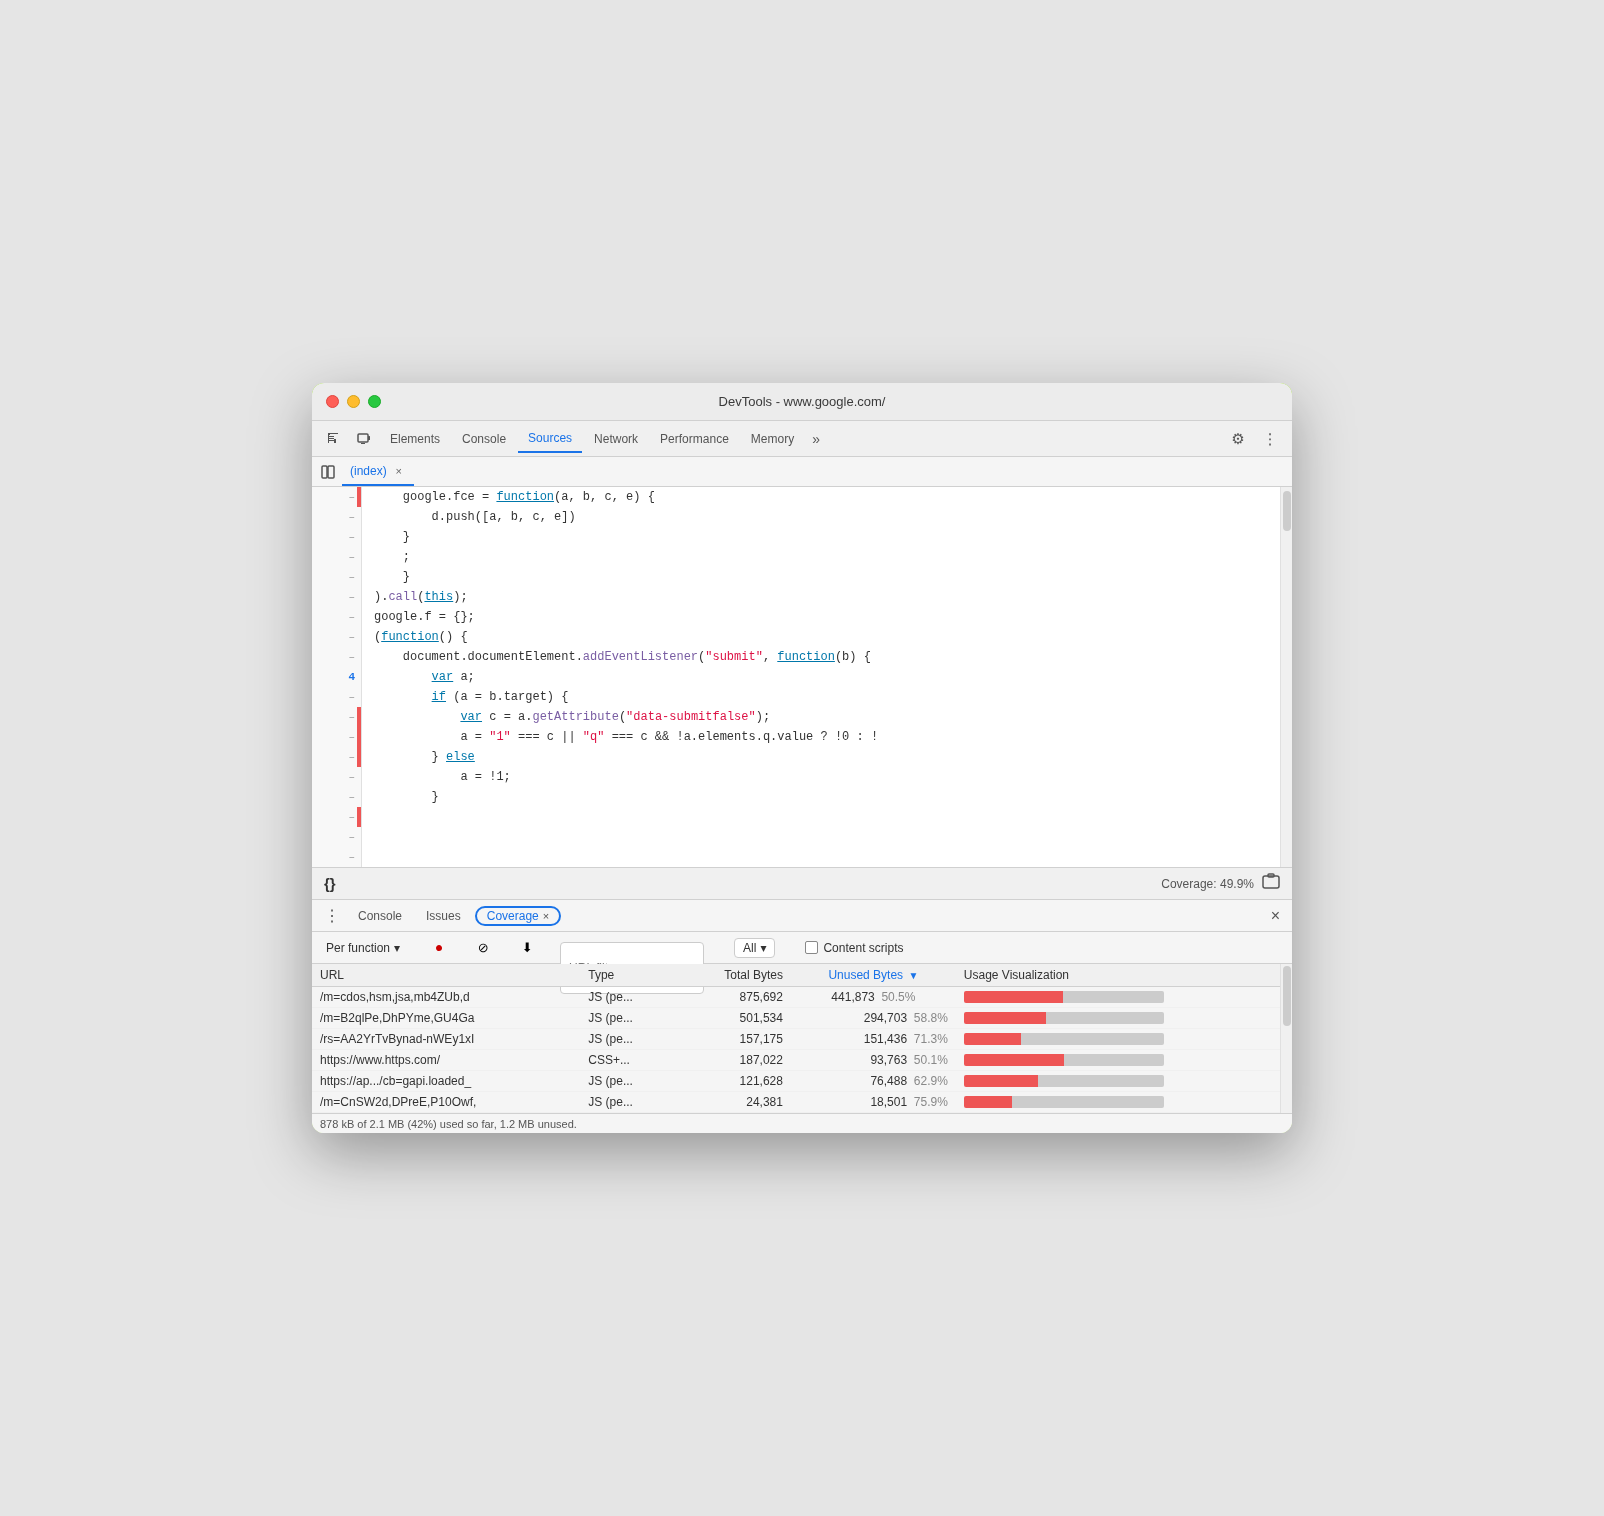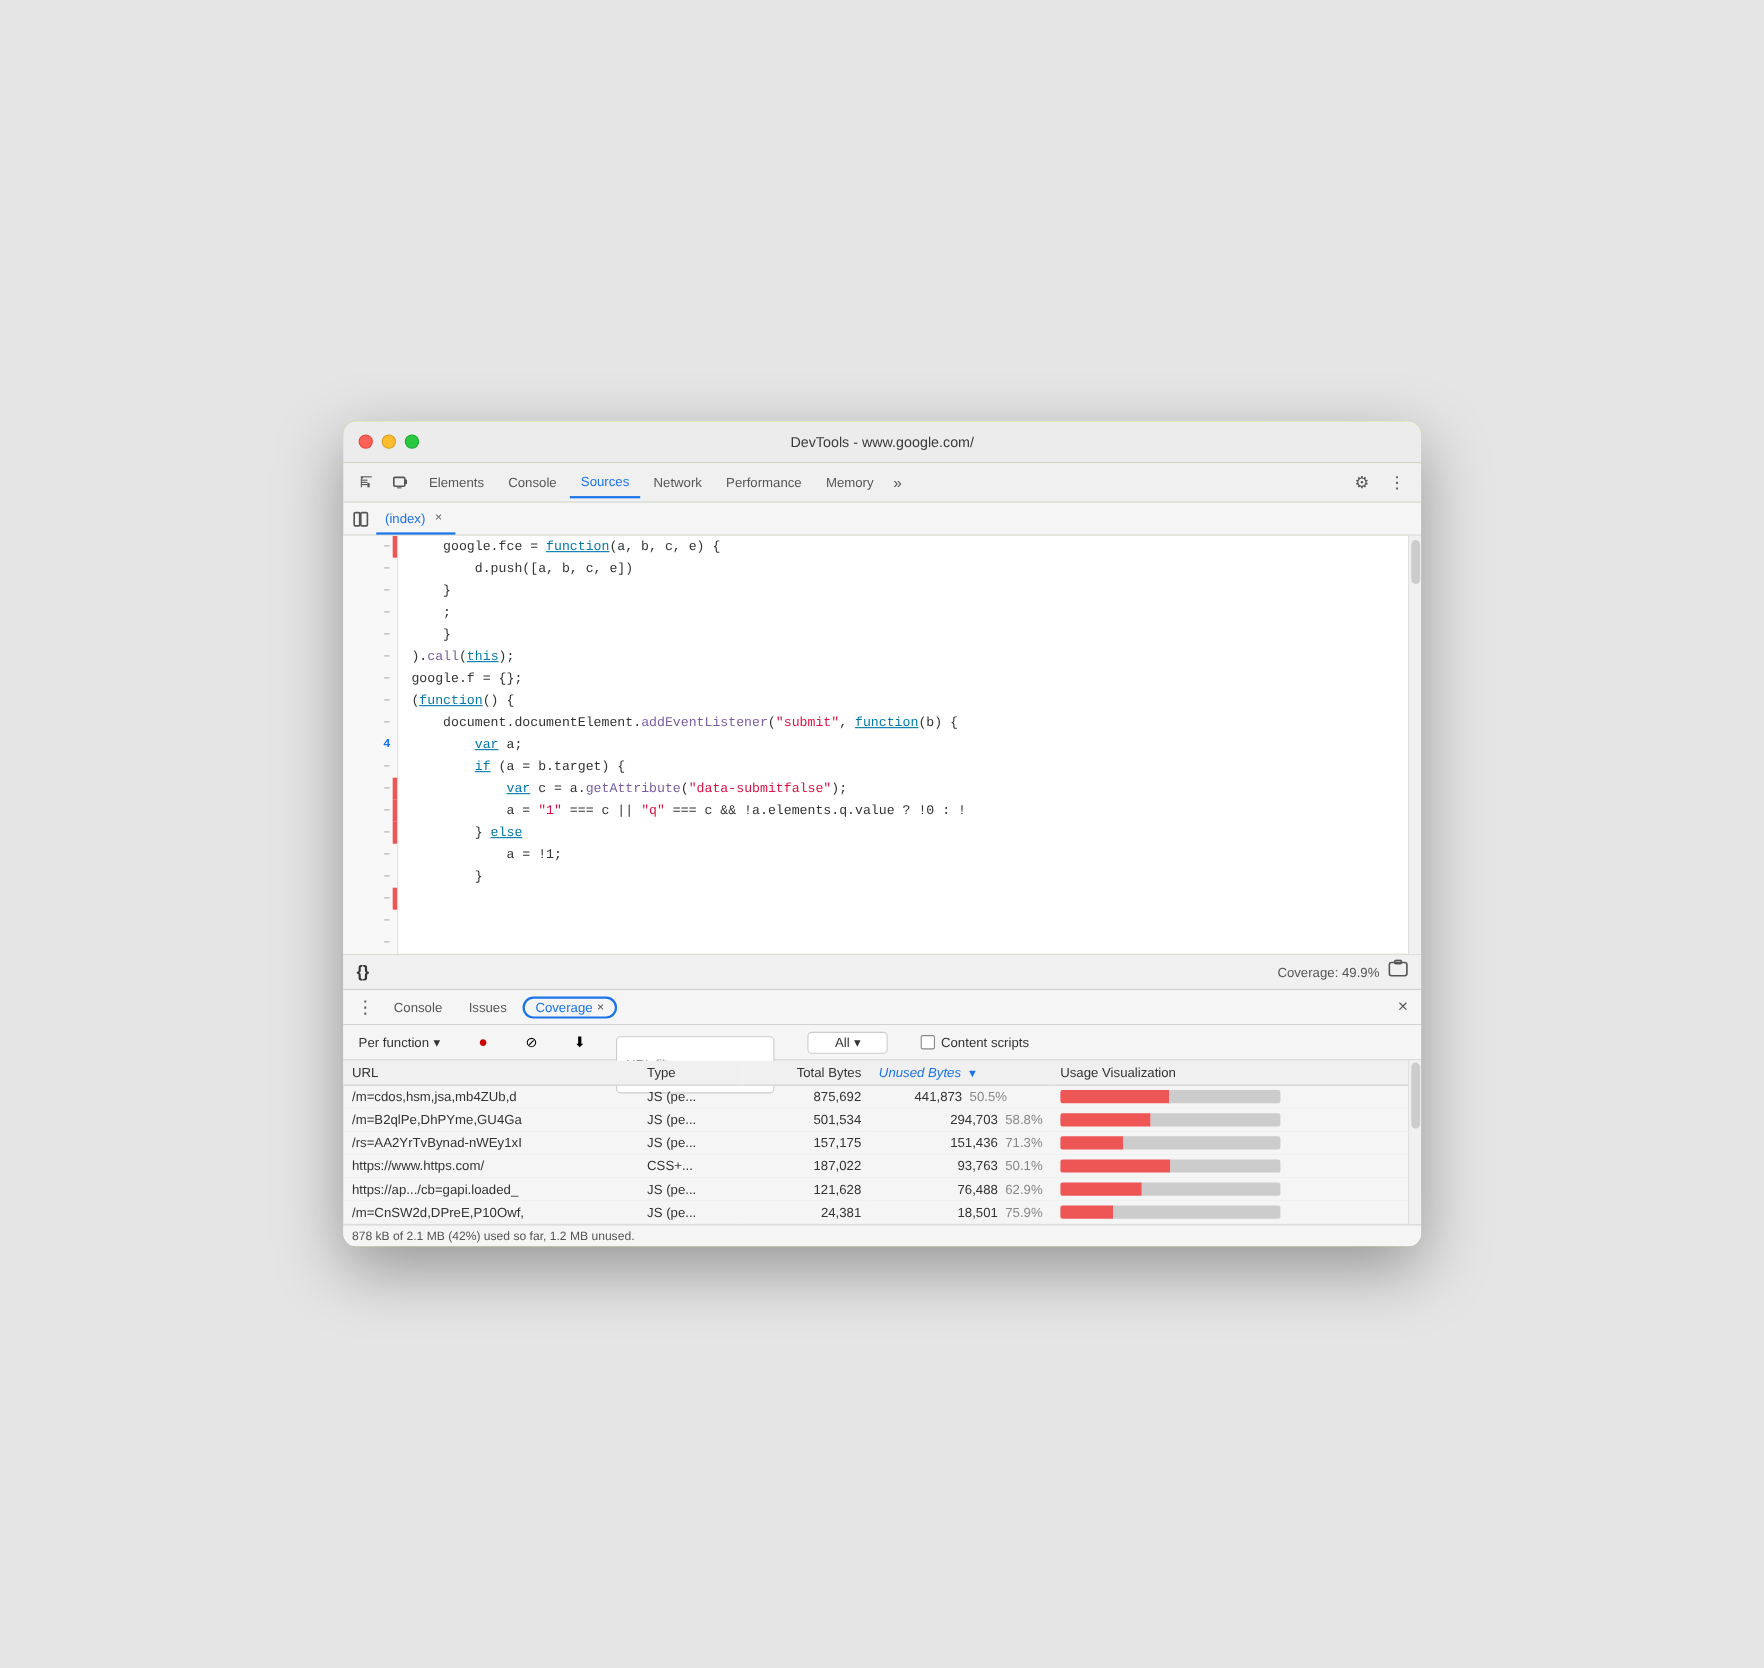--- a/index.html
+++ b/index.html
@@ -333,21 +333,21 @@
       color: #999;
       margin-top: 40px;
     }
     .all-dropdown {
       display: flex;
       align-items: center;
       gap: 4px;
       font-size: 12px;
       color: #333;
       cursor: pointer;
-      padding: 2px 24px;
+      padding: 2px 8px;
       border: 1px solid #ccc;
       border-radius: 4px;
       background: #fff;
       margin-left: 8px;
     }
     .content-scripts-check {
       display: flex;
       align-items: center;
       gap: 5px;
       font-size: 12px;
@@ -632,21 +632,21 @@
       </div>
     </div>
 
     <div class="table-wrapper">
       <table class="coverage-table">
         <thead>
           <tr>
             <th>URL</th>
             <th>Type</th>
             <th style="text-align:right;">Total Bytes</th>
-            <th class="sorted" style="text-align:left;font-style:italic;">
+            <th class="sorted" style="text-align:center;">
               <span>Unused Bytes</span>
               <span class="sort-arrow">▼</span>
             </th>
             <th>Usage Visualization</th>
           </tr>
         </thead>
         <tbody id="coverage-tbody">
         <tr>
       <td>/m=cdos,hsm,jsa,mb4ZUb,d</td>
       <td>JS (pe...</td>

